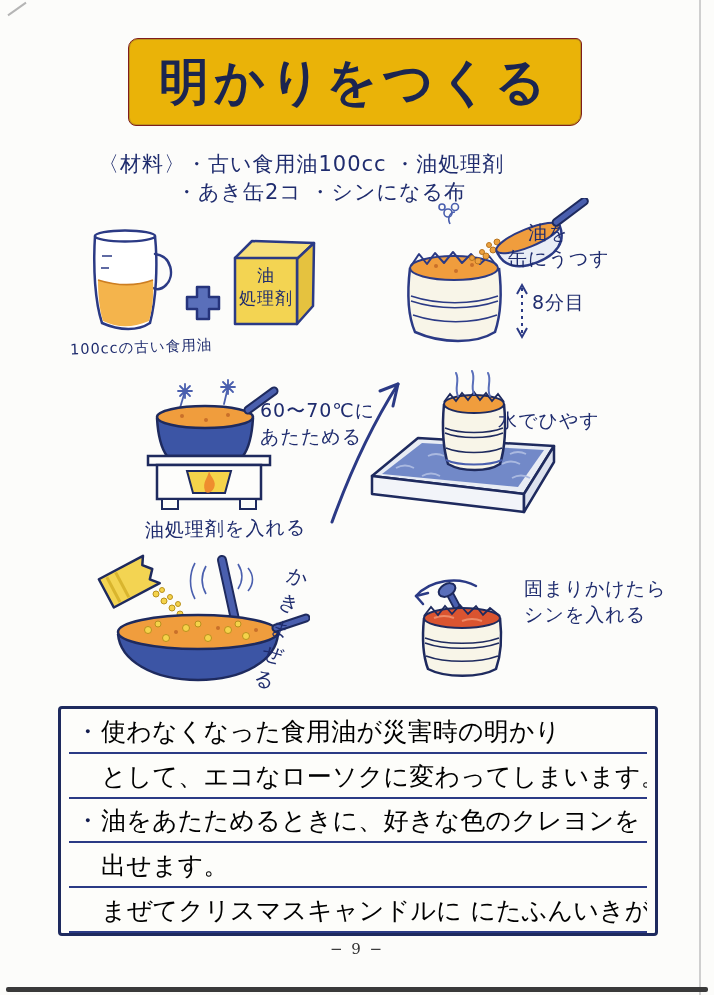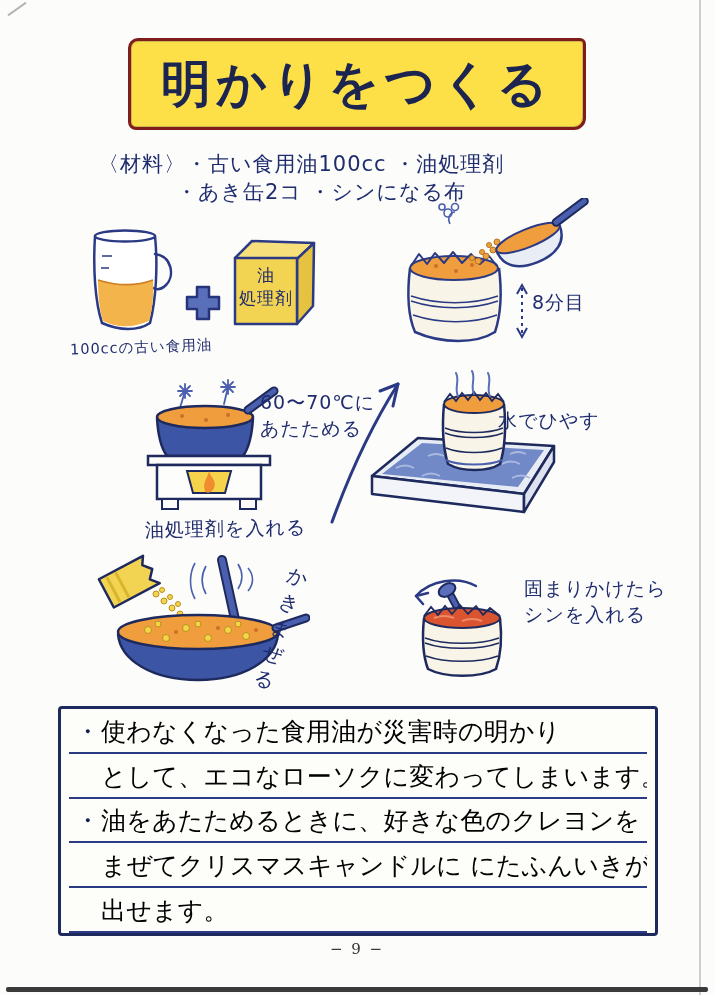--- a/index.html
+++ b/index.html
@@ -4,24 +4,24 @@
 <style>
   html,body{margin:0;padding:0;background:#ffffff;}
   .page{
     position:relative;width:714px;height:995px;overflow:hidden;
     background:#fcfcfa;font-family:"DejaVu Sans",sans-serif;
   }
   .abs{position:absolute;}
   
   .title-box{
     left:128px;top:38px;width:452px;height:86px;
-    border:3px solid #7f1d1d;border-radius:10px 6px 12px 8px;
+    border:1px solid #7f1d1d;border-radius:10px 6px 12px 8px;
     box-shadow:inset 0 0 0 1px rgba(30,42,94,.22);
     display:flex;align-items:center;justify-content:center;
-    background:#fde047;
+    background:#eab308;
   }
   .title-text{
     font-size:50px;font-weight:bold;color:#1b2550;letter-spacing:5px;
     white-space:nowrap;
   }
   
   .hand{color:#1f2c6e;letter-spacing:1px;}
   .materials{font-size:21px;}
   .label{font-size:19px;line-height:1.35;white-space:pre-line;}
   .small-label{font-size:14.5px;transform:rotate(-2deg);}
@@ -112,20 +112,22 @@
       <line x1="162" y1="36" x2="196" y2="27" stroke="#1e2a5e" stroke-width="9" stroke-linecap="round"></line>
       <line x1="162" y1="36" x2="196" y2="27" stroke="#4a5fae" stroke-width="5" stroke-linecap="round"></line>
     </g>
     <g fill="none" stroke="#4a5fae" stroke-width="1.6">
       <path d="M52 26 C49 20 52 14 57 14"></path>
       <circle cx="50" cy="15" r="4"></circle>
         <circle cx="57" cy="9" r="3.5"></circle>
         <circle cx="44" cy="9" r="3"></circle>
     </g>
   </svg>
+  <div class="abs hand label" style="left:508px;top:220px;text-indent:20px;">油を
+缶にうつす</div>
   <svg class="abs" style="left:512px;top:282px;" width="22" height="58" viewBox="0 0 22 58">
     <line x1="10" y1="6" x2="10" y2="52" stroke="#2b3a85" stroke-width="2" stroke-dasharray="3 4"></line>
     <path d="M5 12 L10 3 L15 12 M5 46 L10 55 L15 46" fill="none" stroke="#2b3a85" stroke-width="2"></path>
   </svg>
   <div class="abs hand label" style="left:532px;top:290px;">8分目</div>
 
   <svg class="abs" style="left:140px;top:378px;" width="140" height="142" viewBox="0 0 140 142">
     <g stroke="#4a5fae" stroke-width="1.8" fill="none" stroke-linecap="round">
       <path d="M40 30 L45 13"></path>
       <path d="M45 6 V20 M38 13 H52 M40 8 L50 18 M50 8 L40 18"></path>
@@ -139,21 +141,21 @@
       <circle cx="88" cy="37" r="2" fill="#c9702a"></circle>
     <line x1="108" y1="32" x2="134" y2="13" stroke="#1e2a5e" stroke-width="9" stroke-linecap="round"></line>
     <line x1="108" y1="32" x2="134" y2="13" stroke="#4a5fae" stroke-width="5" stroke-linecap="round"></line>
     <rect x="8" y="78" width="122" height="9" fill="#fdfdfb" stroke="#1e2a5e" stroke-width="2.5"></rect>
     <rect x="17" y="87" width="104" height="34" fill="#fdfdfb" stroke="#1e2a5e" stroke-width="2.5"></rect>
     <path d="M47 93 L91 93 L85 115 L53 115 Z" fill="#f5d34a" stroke="#1e2a5e" stroke-width="2"></path>
     <path d="M65 113 C62 104 68 100 69 93 C71 100 77 103 74 110 C72 115 66 116 65 113 Z" fill="#ef8c2e"></path>
     <rect x="22" y="121" width="16" height="10" fill="#fdfdfb" stroke="#1e2a5e" stroke-width="2"></rect>
     <rect x="100" y="121" width="16" height="10" fill="#fdfdfb" stroke="#1e2a5e" stroke-width="2"></rect>
   </svg>
-  <div class="abs hand label" style="left:260px;top:390px;">60〜70℃に
+  <div class="abs hand label" style="left:260px;top:398px;">60〜70℃に
 あたためる</div>
 
   <svg class="abs" style="left:318px;top:358px;" width="100" height="172" viewBox="0 0 100 172">
     <path d="M14 164 C30 120 52 70 80 26" fill="none" stroke="#2b3a85" stroke-width="3" stroke-linecap="round"></path>
     <path d="M80 26 L62 33 M80 26 L75 48" fill="none" stroke="#2b3a85" stroke-width="3" stroke-linecap="round"></path>
   </svg>
 
   <svg class="abs" style="left:362px;top:368px;" width="200" height="165" viewBox="0 0 200 165">
     <path d="M10 108 L56 70 L192 78 L162 126 Z" fill="#e8ecf4" stroke="#1e2a5e" stroke-width="2.5" stroke-linejoin="round"></path>
     <path d="M20 106 L60 75 L182 82 L156 119 Z" fill="#7289c8"></path>
@@ -256,25 +258,25 @@
     <div class="note-row">
       <span class="note-bullet"></span>
       <span class="note-text">として、エコなローソクに変わってしまいます。</span>
     </div>
     <div class="note-row">
       <span class="note-bullet">・</span>
       <span class="note-text">油をあたためるときに、好きな色のクレヨンを</span>
     </div>
     <div class="note-row">
       <span class="note-bullet"></span>
+      <span class="note-text">出せます。</span>
+    </div>
+    <div class="note-row">
+      <span class="note-bullet"></span>
       <span class="note-text">まぜてクリスマスキャンドルに にたふんいきが</span>
-    </div>
-    <div class="note-row">
-      <span class="note-bullet"></span>
-      <span class="note-text">出せます。</span>
     </div>
   </div>
 
   <div class="abs page-number">− 9 −</div>
 
   <div class="abs edge-right"></div>
   <div class="abs bottom-bar"></div>
   <div class="abs corner-mark"></div>
 
 </div>

